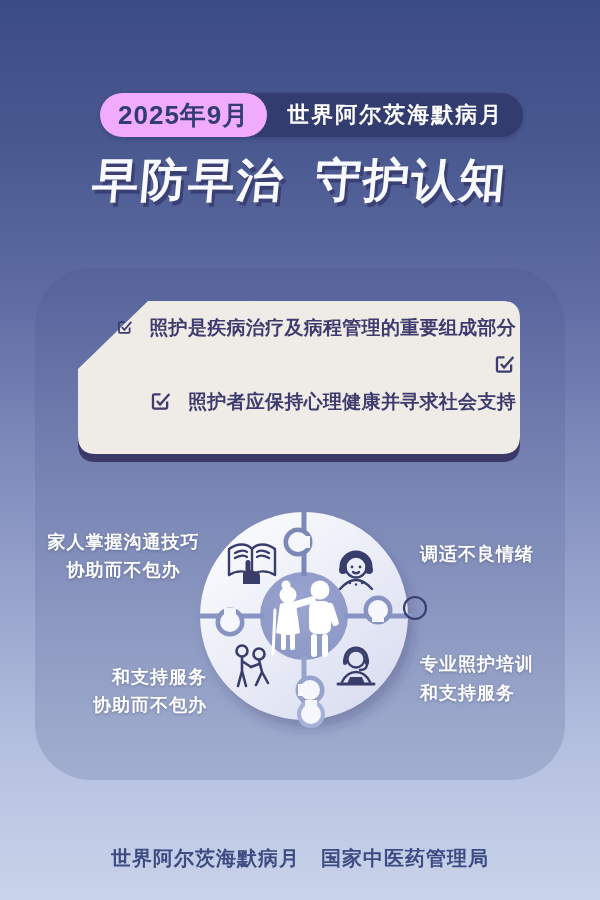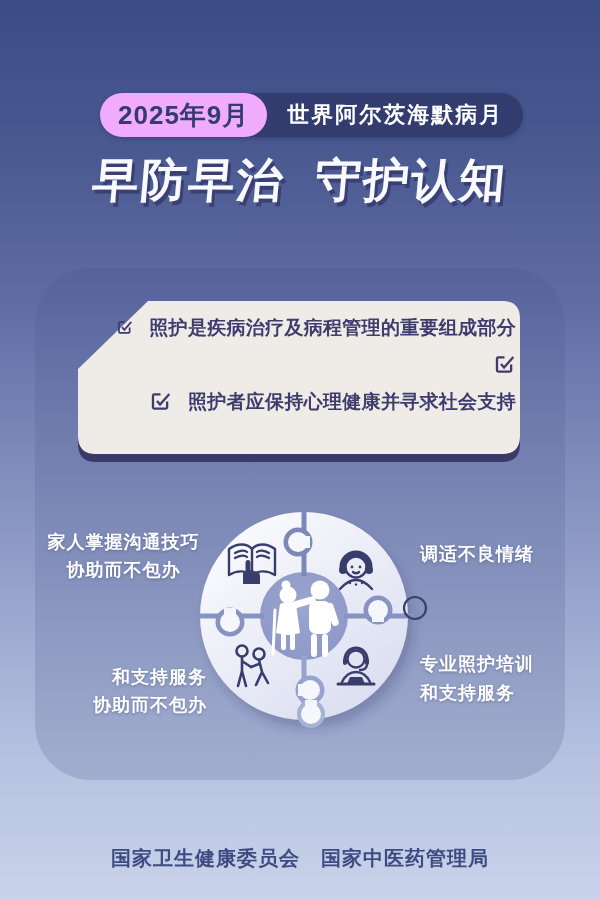--- a/index.html
+++ b/index.html
@@ -217,15 +217,15 @@
   </div>
   <div class="wheel-label lbl-bl">
     <div>和支持服务</div>
     <div>协助而不包办</div>
   </div>
   <div class="wheel-label lbl-br">
     <div>专业照护培训</div>
     <div>和支持服务</div>
   </div>
 
-  <div class="footer">国家卫生健康委员会　国家中医药管理局</div>
+  <div class="footer">世界阿尔茨海默病月　国家中医药管理局</div>
 
 </div>
 
 </body></html>

